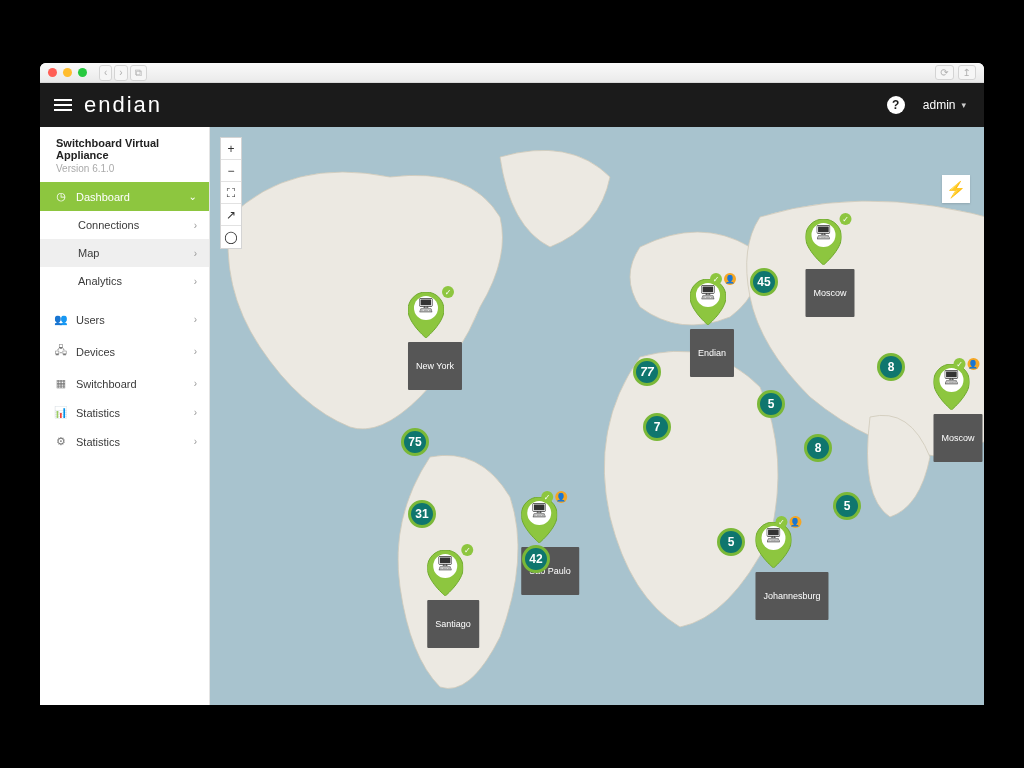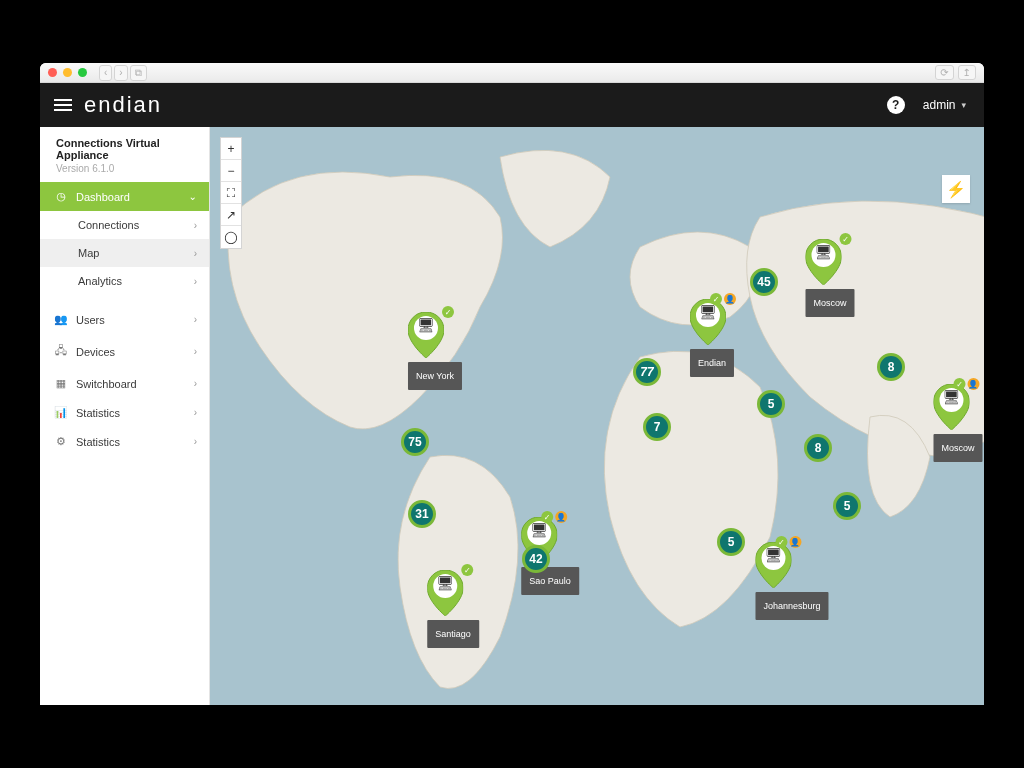--- a/index.html
+++ b/index.html
@@ -78,21 +78,21 @@
   }
   .searchwrap input { border:none; outline:none; flex:1; font-size:12px; color:#444; font-style:italic; background:transparent; }
   .searchwrap .mag { font-size:16px; color:#222; }
 
   .boltbtn { position:absolute; right:14px; top:48px; width:28px; height:28px; background:#fff;
     box-shadow:0 1px 2px rgba(0,0,0,0.15); display:flex; align-items:center; justify-content:center;
     font-size:16px; cursor:pointer; }
 
   
   .marker { position:absolute; transform:translate(-50%,-100%); text-align:center; }
-  .marker .tagbox { background:#565656; color:#fff; font-size:9px; padding:9px 8px; border-radius:1px;
+  .marker .tagbox { background:#565656; color:#fff; font-size:9px; padding:19px 8px; border-radius:1px;
     margin-top:4px; white-space:nowrap; display:inline-block; }
   .pin { width:36px; height:46px; position:relative; }
   .pin svg { width:100%; height:100%; }
   .pin .iconin { position:absolute; left:50%; top:13px; transform:translate(-50%,-50%);
     font-size:14px; color:#333; }
   .badges { position:absolute; right:-10px; top:-6px; display:flex; gap:2px; }
   .badge { width:12px; height:12px; border-radius:50%; display:flex; align-items:center;
     justify-content:center; font-size:8px; color:#fff; }
   .badge.chk { background:#8dc63f; } .badge.usr { background:#f5a623; }
 
@@ -136,21 +136,21 @@
         <span>admin</span>
         <span class="chev">▾</span>
       </div>
     </div>
   </div>
 
   <div class="body">
 
     <div class="sidebar">
       <div class="s-head">
-        <div class="title">Connections Virtual Appliance</div>
+        <div class="title">Switchboard Virtual Appliance</div>
         <div class="sub">Version 6.1.0</div>
       </div>
       <div id="sidebar-items">
           <div class="s-item active">
             <span class="ic">◷</span>
             <span class="lbl">Dashboard</span>
             <span class="ar">⌄</span>
           </div>
           <div class="s-item sub">
             <span class="lbl">Connections</span>

